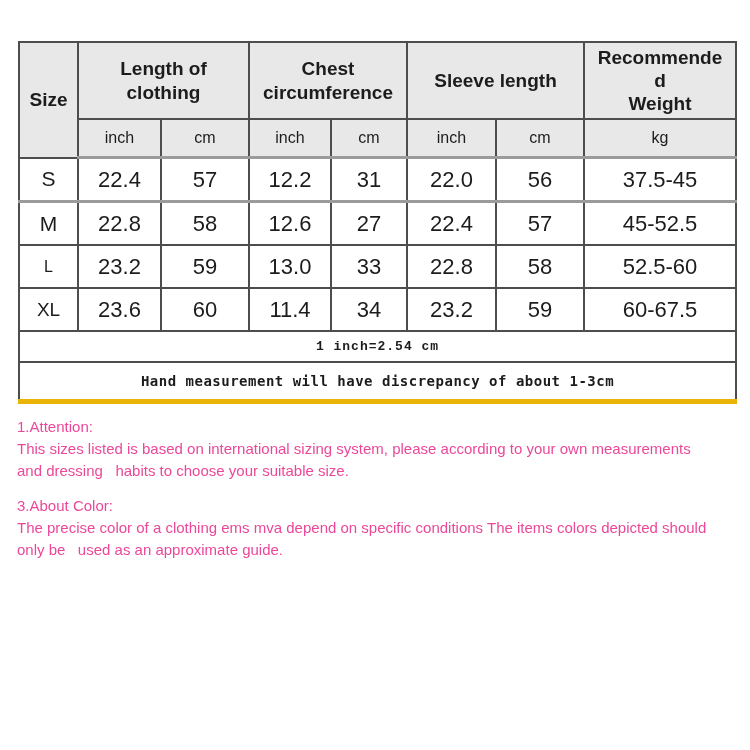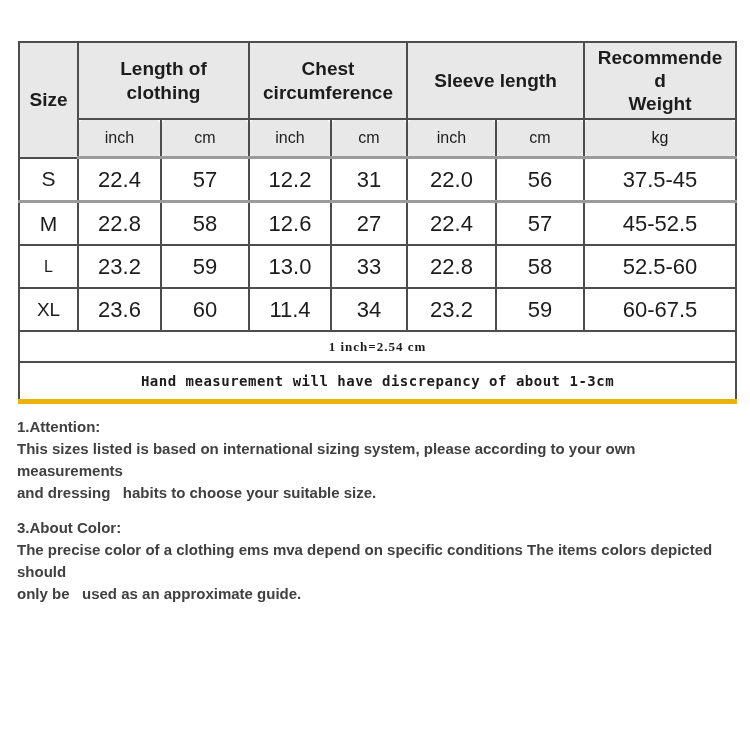--- a/index.html
+++ b/index.html
@@ -45,39 +45,38 @@
     background: #e8e8e8;
     font-size: 19px;
     font-weight: bold;
     margin-left: 28px;
   }
   tr.h2 th {
     height: 36px;
     background: #e8e8e8;
     font-size: 16px;
     font-weight: normal;
-    border-radius: 8px;
   }
   
   tr.h2 th { border-bottom: 3px solid #9b9b9b; }
   tr.row-m td { border-top: 3px solid #9b9b9b; }
   tr.note-row-2 td { border-bottom: 5px solid #eab308; }
   
   tbody tr.data-row td {
     height: 41px;
     font-size: 22px;
     background: #ffffff;
   }
   tr.row-s td.size-cell, tr.row-m td.size-cell { font-size: 21px; }
   tr.row-l td.size-cell { font-size: 16px; }
   tr.row-xl td.size-cell { font-size: 19px; }
   
   tr.note-row-1 td {
     height: 29px;
-    font-family: Liberation Serif, serif;
+    font-family: Liberation Mono, monospace;
     font-weight: bold;
     font-size: 13px;
     letter-spacing: 1px;
   }
   tr.note-row-2 td {
     height: 36px;
     font-family: "DejaVu Sans Mono", monospace;
     font-weight: bold;
     font-size: 14px;
     letter-spacing: 0.5px;
@@ -85,22 +84,21 @@
   
   .notes-text {
     margin: 7px 10px 0 17px;
     width: 723px;
   }
   .section {
     font-size: 15px;
     line-height: 22px;
     white-space: pre-wrap;
     margin: 12px 0 13px 0;
-    color: #404040;
-    font-weight: bold;
+    color: #ec4899;
   }
 </style>
 </head>
 <body>
 
 <div class="page">
 
   <table class="size-table">
     <colgroup>
       <col style="width:59px">

